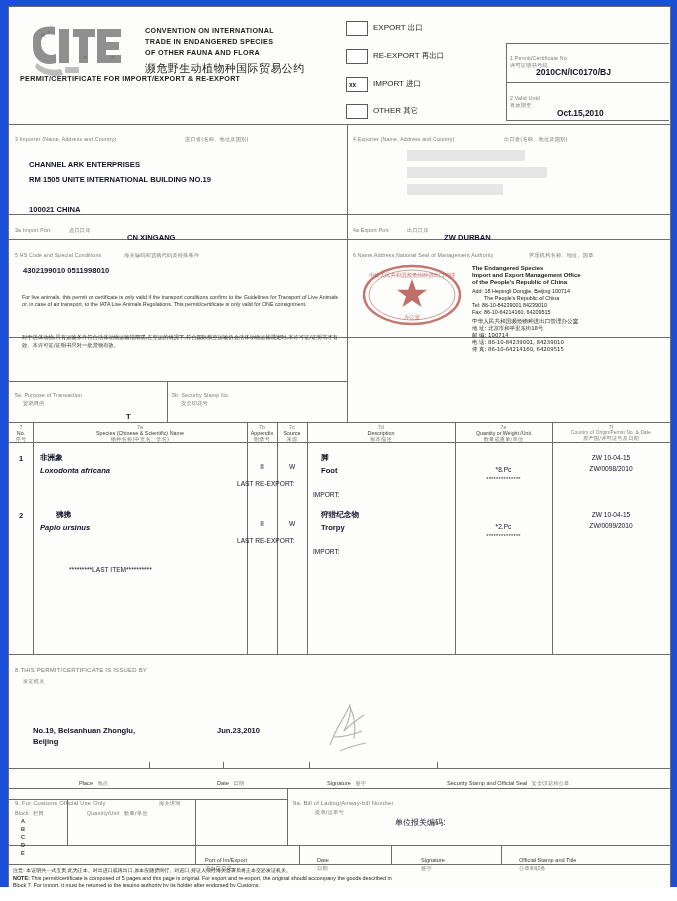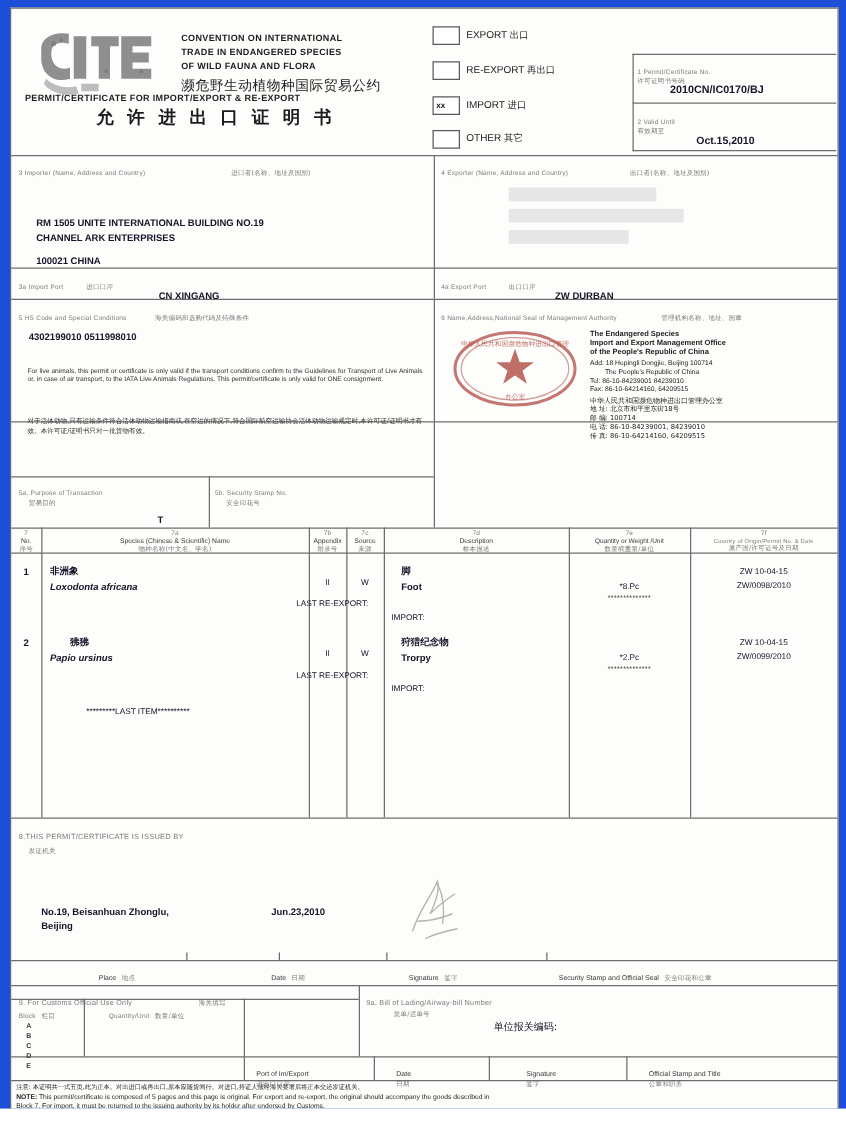--- a/index.html
+++ b/index.html
@@ -63,30 +63,27 @@
       </svg>
     </div>
 
     <div class="bx" style="left:136px;top:19px;">
         <div class="hdr1">CONVENTION ON INTERNATIONAL</div>
       </div>
     <div class="bx" style="left:136px;top:30px;">
         <div class="hdr1">TRADE IN ENDANGERED SPECIES</div>
       </div>
     <div class="bx" style="left:136px;top:41px;">
-        <div class="hdr1">OF WILD FAUNA AND FLORA</div>
+        <div class="hdr1">OF OTHER FAUNA AND FLORA</div>
       </div>
     <div class="bx" style="left:136px;top:54px;">
         <div class="hdr2 cn">濒危野生动植物种国际贸易公约</div>
       </div>
     <div class="bx" style="left:11px;top:67px;">
         <div class="hdr1">PERMIT/CERTIFICATE FOR IMPORT/EXPORT &amp; RE-EXPORT</div>
-      </div>
-    <div class="bx" style="left:68px;top:78px;">
-        <div class="cn" style="font-size:14px;font-weight:bold;letter-spacing:3px;">允 许 进 出 口 证 明 书</div>
       </div>
 
     <div class="chk" style="left:337px;top:14px;"></div>
     <div class="chklab" style="left:364px;top:16px;">
       <span>EXPORT</span>
       <span class="cn chkcn">出口</span>
     </div>
 
     <div class="chk" style="left:337px;top:42px;"></div>
     <div class="chklab" style="left:364px;top:44px;">
@@ -128,21 +125,21 @@
     <div class="ln hl" style="left:0;top:781px;width:661px;"></div>
     <div class="ln hl" style="left:0;top:838px;width:661px;"></div>
     <div class="ln hl" style="left:0;top:857px;width:661px;"></div>
 
     <div class="ln vl" style="left:338px;top:117px;height:115px;"></div>
     <div class="ln vl" style="left:338px;top:232px;height:98px;"></div>
     <div class="ln vl" style="left:338px;top:330px;height:85px;"></div>
 
     <div class="bx" style="left:6px;top:120px;"><span class="fl">3 Importer (Name, Address and Country)</span></div>
     <div class="bx" style="left:176px;top:120px;"><span class="fl cn">进口者(名称、地址及国别)</span></div>
-    <div class="bx" style="left:20px;top:146px;margin-top:27px;"><span class="val">CHANNEL ARK ENTERPRISES</span></div>
+    <div class="bx" style="left:20px;top:146px;"><span class="val">CHANNEL ARK ENTERPRISES</span></div>
     <div class="bx" style="left:20px;top:161px;"><span class="val">RM 1505 UNITE INTERNATIONAL BUILDING NO.19</span></div>
     <div class="bx" style="left:20px;top:191px;"><span class="val">100021 CHINA</span></div>
 
     <div class="bx" style="left:344px;top:120px;"><span class="fl">4 Exporter (Name, Address and Country)</span></div>
     <div class="bx" style="left:495px;top:120px;"><span class="fl cn">出口者(名称、地址及国别)</span></div>
     <div class="redact" style="left:398px;top:143px;width:118px;height:11px;"></div>
     <div class="redact" style="left:398px;top:160px;width:140px;height:11px;"></div>
     <div class="redact" style="left:398px;top:177px;width:96px;height:11px;"></div>
 
     <div class="bx" style="left:6px;top:211px;"><span class="fl">3a Import Port</span></div>

